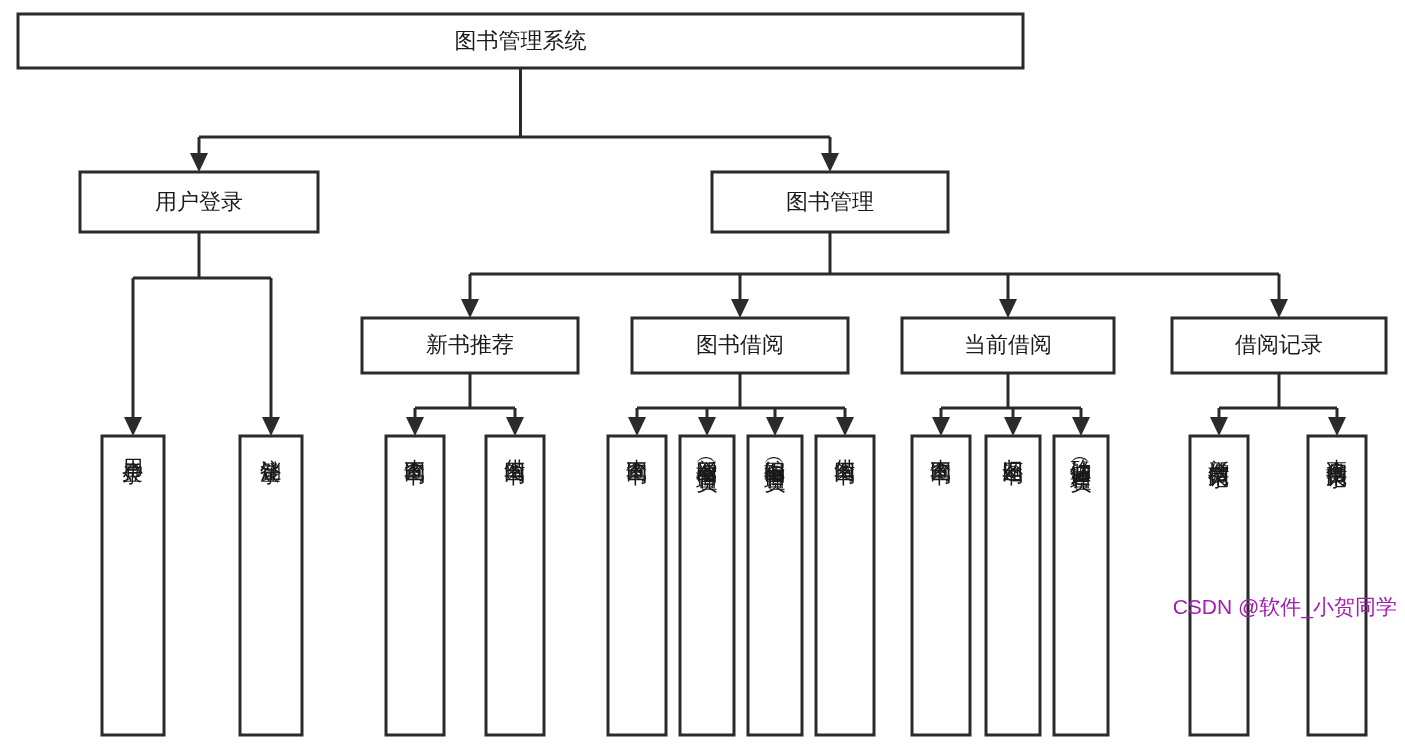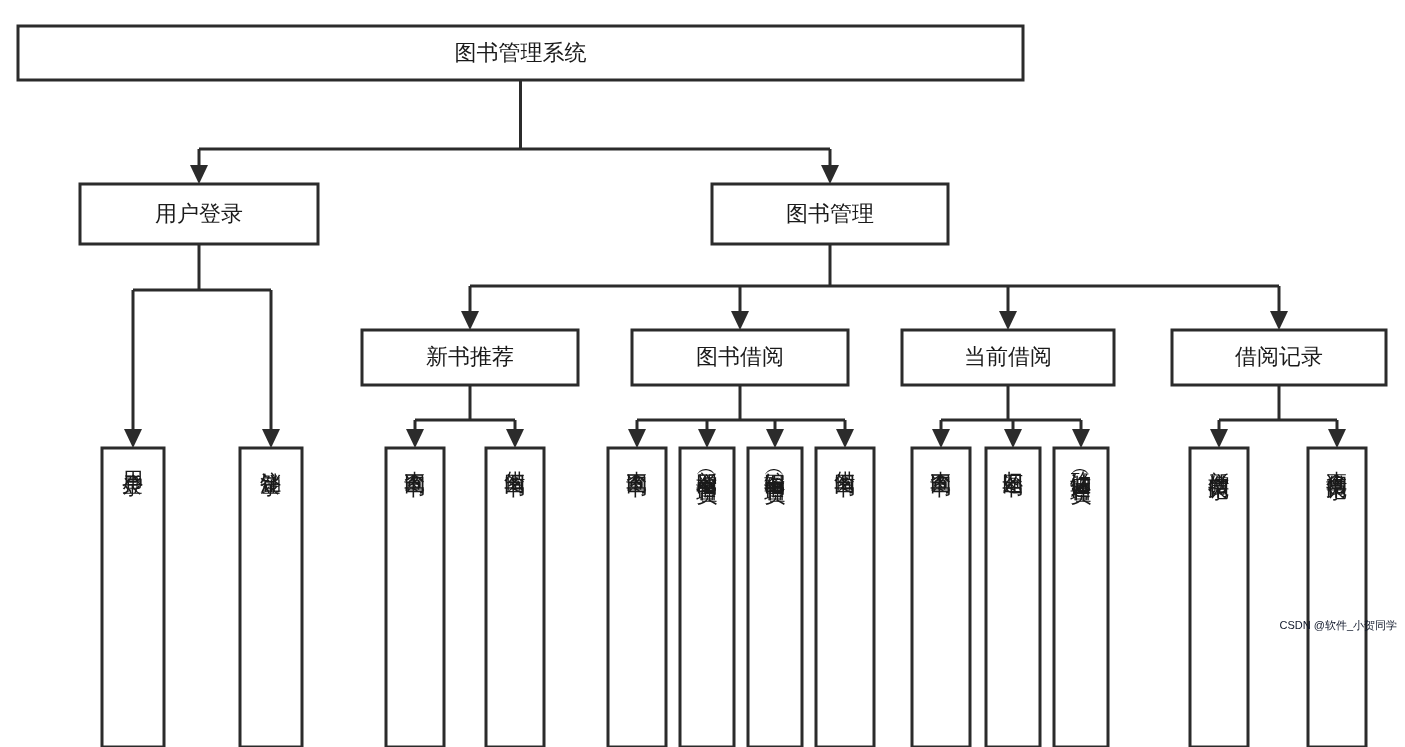--- a/index.html
+++ b/index.html
@@ -12,21 +12,20 @@
     height: 747px;
     font-family: "Liberation Sans", "DejaVu Sans", sans-serif;
     position: relative;
     overflow: hidden;
   }
   #diagram-root {
     position: absolute;
     top: 0; left: 0;
     width: 1405px;
     height: 627px;
-    margin-top: 12px;
   }
   svg.canvas {
     display: block;
     width: 1405px;
     height: 747px;
   }
   .box-rect {
     fill: #ffffff;
     stroke: #2b2b2b;
     stroke-width: 3;
@@ -63,22 +62,22 @@
     letter-spacing: 2px;
     color: #1a1a1a;
     white-space: nowrap;
     text-align: start;
   }
   .watermark {
     position: absolute;
     right: 8px;
     bottom: 6px;
     font-family: "Liberation Sans", "DejaVu Sans", sans-serif;
-    font-size: 11px;
-    color: #0f172a;
+    font-size: 21px;
+    color: #a21caf;
     white-space: nowrap;
   }
 </style>
 </head>
 <body>
 
 <div id="diagram-root">
   <svg class="canvas" viewBox="0 0 1405 747">
     <g id="connector-layer">
         <line x1="520.5" y1="68" x2="520.5" y2="137" class="connector"></line>

